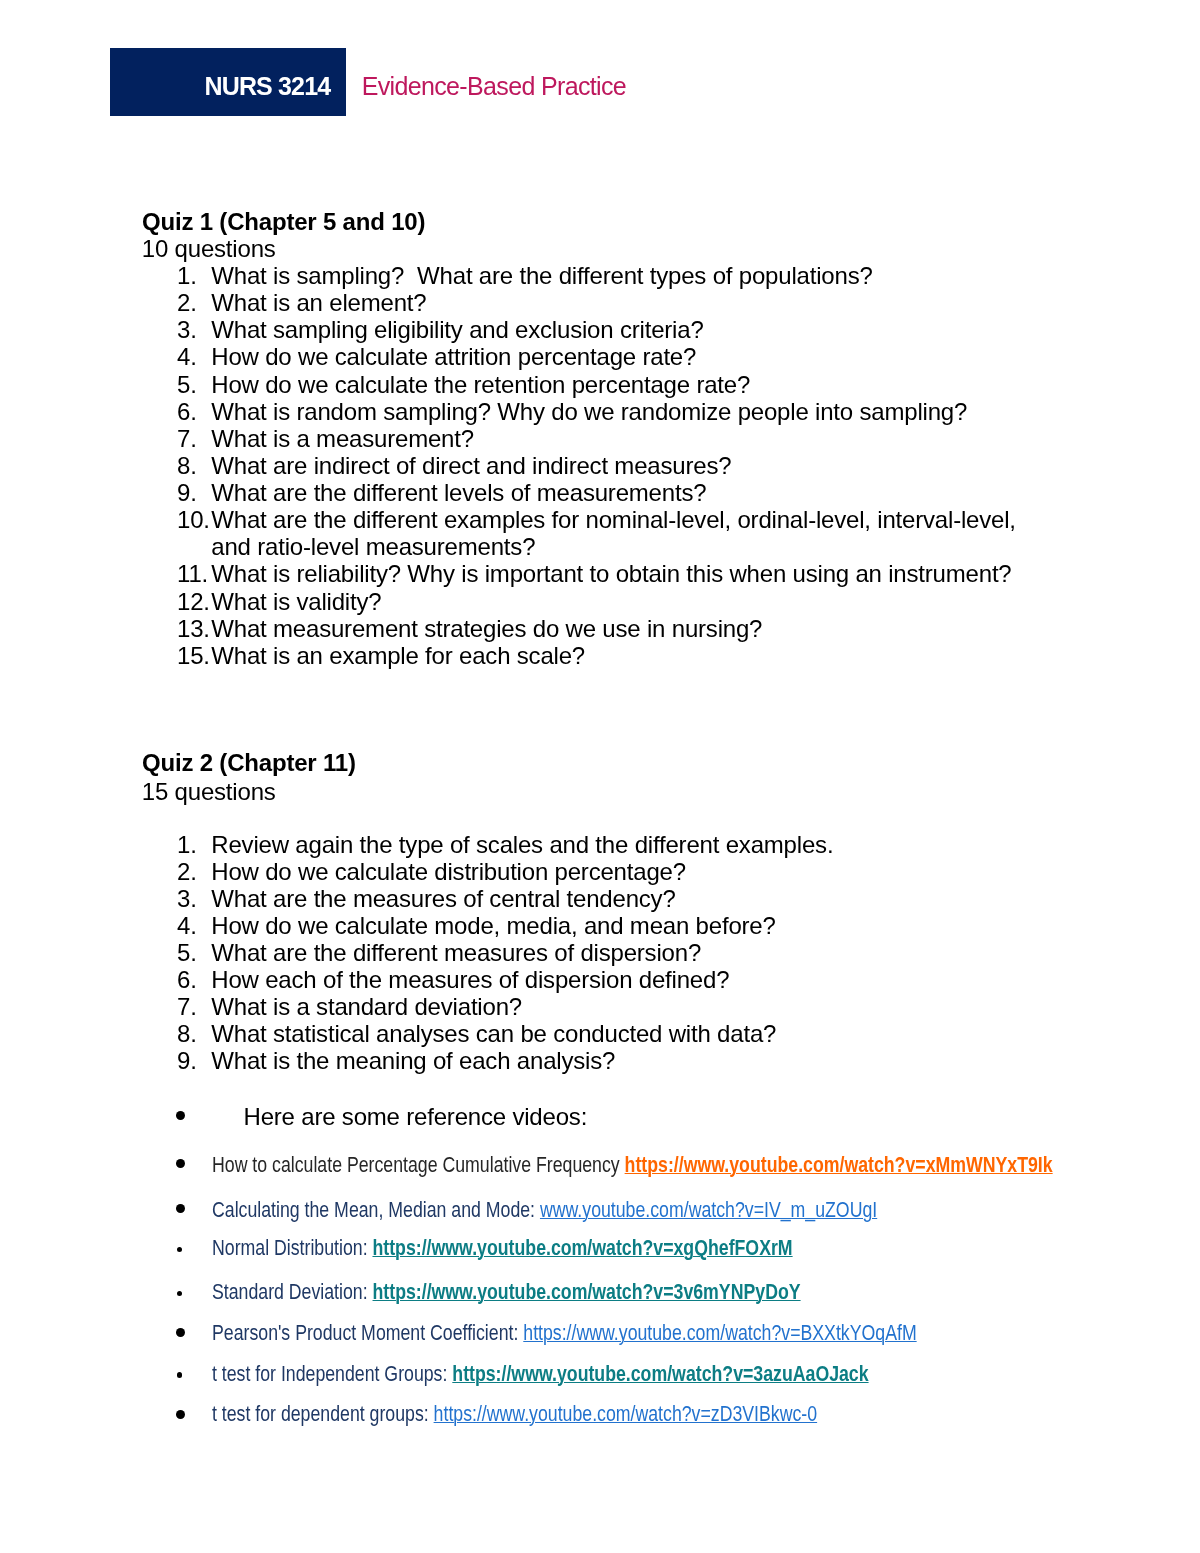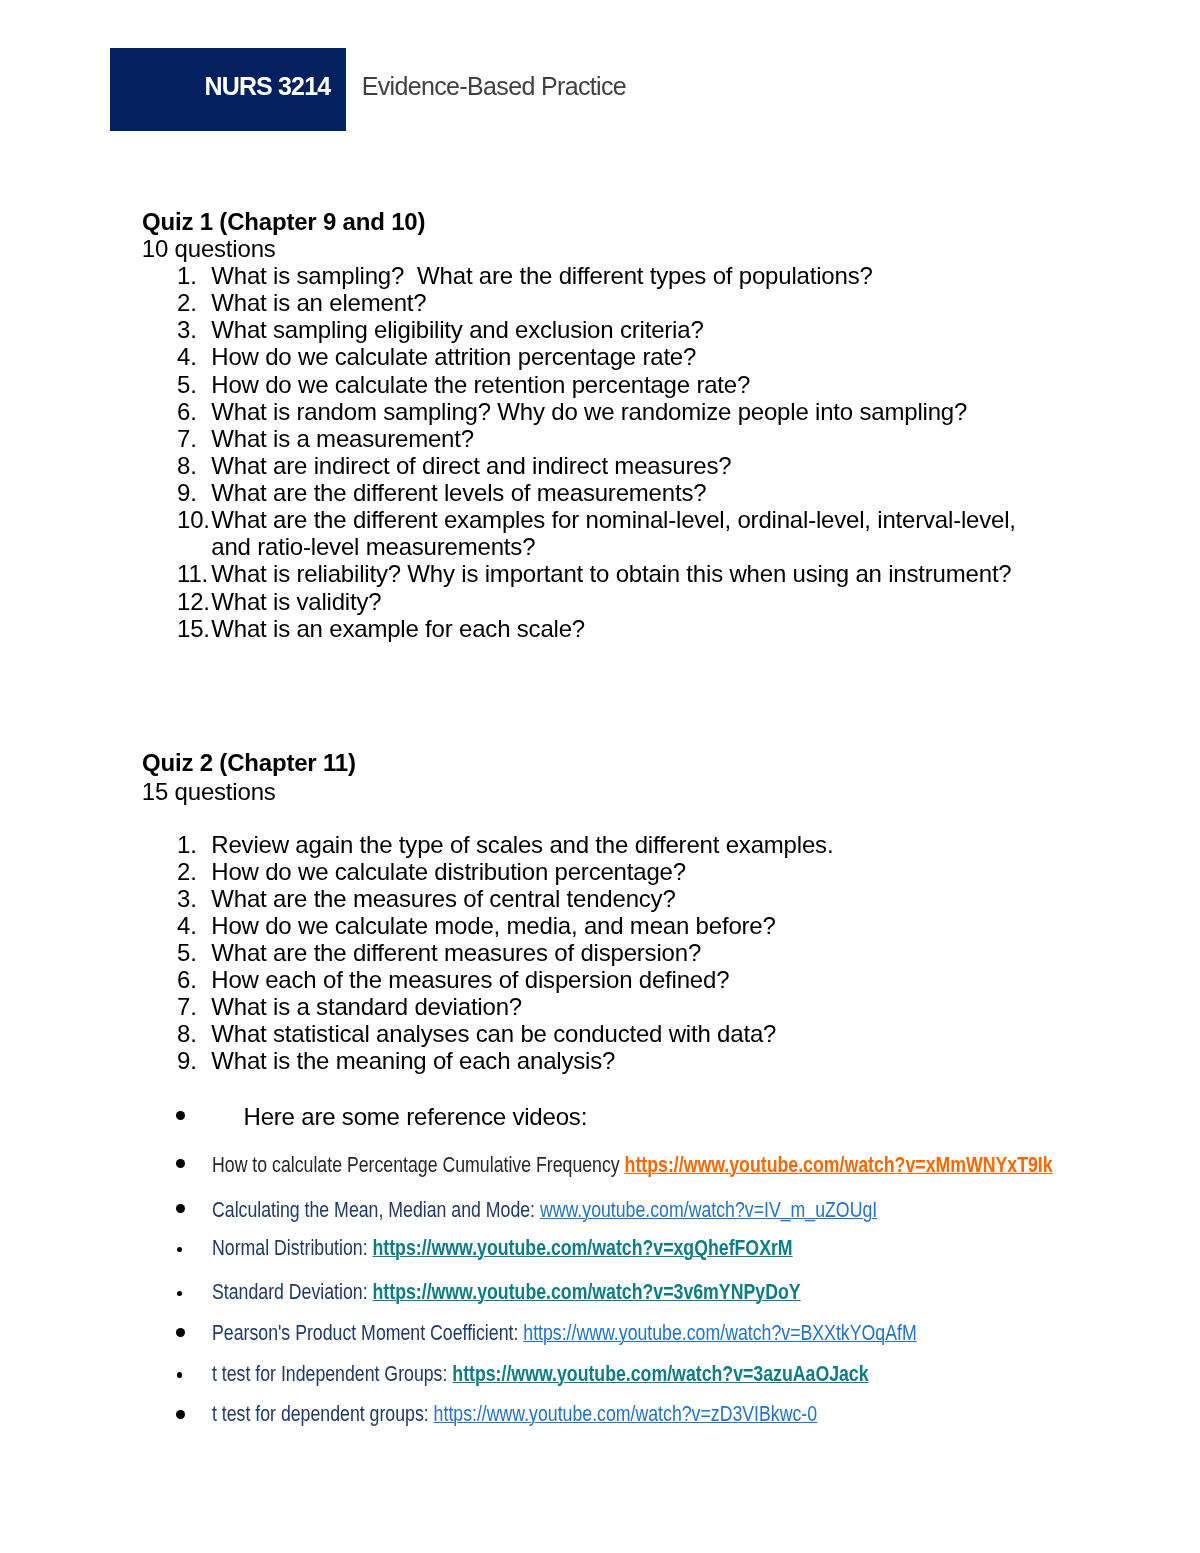--- a/index.html
+++ b/index.html
@@ -2,25 +2,25 @@
 <html><head>
 <meta charset="utf-8">
 <title>NURS 3214 Evidence-Based Practice</title>
 <style>
   html,body{margin:0;padding:0;background:#ffffff;}
   body{width:1200px;height:1553px;font-family:"Liberation Sans",sans-serif;color:#000000;}
   .page{position:relative;width:1200px;height:1553px;overflow:hidden;background:#fff;}
 
   
   .hdr{position:absolute;left:110px;top:48px;width:900px;height:71px;}
-  .hdr-badge{position:absolute;left:0;top:0;width:236px;height:83px;background:#02215e;}
+  .hdr-badge{position:absolute;left:0;top:0;width:236px;height:68px;background:#02215e;}
   .hdr-badge .btxt{position:absolute;left:94.5px;top:23.5px;color:#ffffff;font-size:25px;
                    font-weight:bold;line-height:28px;letter-spacing:-0.85px;white-space:nowrap;}
   .hdr-title{position:absolute;left:251.7px;top:23.5px;font-size:25px;line-height:28px;
-             color:#404040;letter-spacing:-0.65px;white-space:nowrap;}
+             color:#be185d;letter-spacing:-0.65px;white-space:nowrap;}
 
   
   .intro{position:absolute;left:140.3px;top:153px;font-size:24px;line-height:26px;
          letter-spacing:-0.19px;white-space:nowrap;}
 
   .qhead{position:absolute;left:142px;font-size:24px;font-weight:bold;line-height:26px;
          letter-spacing:-0.19px;white-space:nowrap;}
   .qsub{position:absolute;left:141.8px;font-size:24px;line-height:26px;
         letter-spacing:-0.19px;white-space:nowrap;}
 
@@ -44,35 +44,36 @@
 <div class="page">
 
   <div class="hdr">
     <div class="hdr-badge">
       <span class="btxt">NURS 3214</span>
     </div>
     <div class="hdr-title">Evidence-Based Practice</div>
   </div>
 
 
-  <div class="qhead" style="top:209.2px">Quiz 1 (Chapter 9 and 10)</div>
+  <div class="qhead" style="top:209.2px">Quiz 1 (Chapter 5 and 10)</div>
   <div class="qsub" style="top:236px">10 questions</div>
   <div class="qlist" style="top:262px;width:872px">
       <div class="li"><span class="num">1.</span><span class="txt">What is sampling?  What are the different types of populations?</span></div>
       <div class="li"><span class="num">2.</span><span class="txt">What is an element?</span></div>
       <div class="li"><span class="num">3.</span><span class="txt">What sampling eligibility and exclusion criteria?</span></div>
       <div class="li"><span class="num">4.</span><span class="txt">How do we calculate attrition percentage rate?</span></div>
       <div class="li"><span class="num">5.</span><span class="txt">How do we calculate the retention percentage rate?</span></div>
       <div class="li"><span class="num">6.</span><span class="txt">What is random sampling? Why do we randomize people into sampling?</span></div>
       <div class="li"><span class="num">7.</span><span class="txt">What is a measurement?</span></div>
       <div class="li"><span class="num">8.</span><span class="txt">What are indirect of direct and indirect measures?</span></div>
       <div class="li"><span class="num">9.</span><span class="txt">What are the different levels of measurements?</span></div>
       <div class="li"><span class="num">10.</span><span class="txt">What are the different examples for nominal-level, ordinal-level, interval-level, and ratio-level measurements?</span></div>
       <div class="li"><span class="num">11.</span><span class="txt">What is reliability? Why is important to obtain this when using an instrument?</span></div>
       <div class="li"><span class="num">12.</span><span class="txt">What is validity?</span></div>
+      <div class="li"><span class="num">13.</span><span class="txt">What measurement strategies do we use in nursing?</span></div>
       <div class="li"><span class="num">15.</span><span class="txt">What is an example for each scale?</span></div>
     </div>
 
   <div class="qhead" style="top:750.2px">Quiz 2 (Chapter 11)</div>
   <div class="qsub" style="top:779px">15 questions</div>
   <div class="qlist" style="top:831px;line-height:27px;width:872px">
       <div class="li"><span class="num">1.</span><span class="txt">Review again the type of scales and the different examples.</span></div>
       <div class="li"><span class="num">2.</span><span class="txt">How do we calculate distribution percentage?</span></div>
       <div class="li"><span class="num">3.</span><span class="txt">What are the measures of central tendency?</span></div>
       <div class="li"><span class="num">4.</span><span class="txt">How do we calculate mode, media, and mean before?</span></div>

